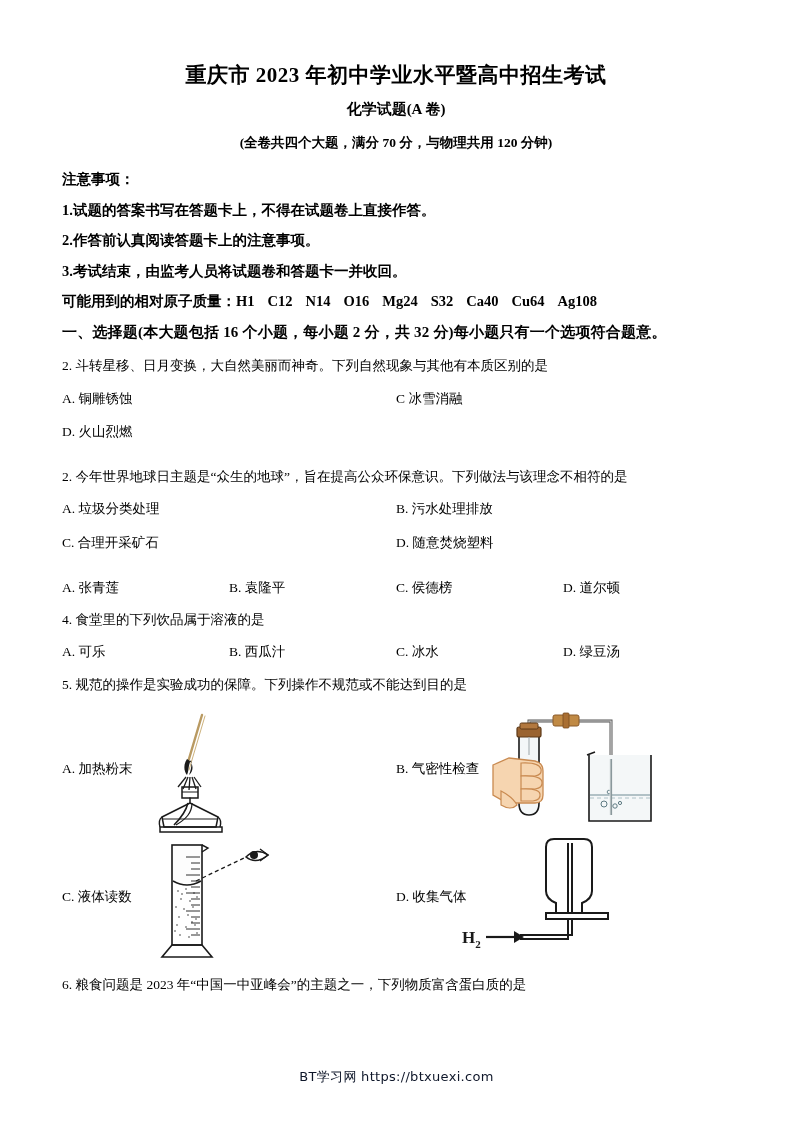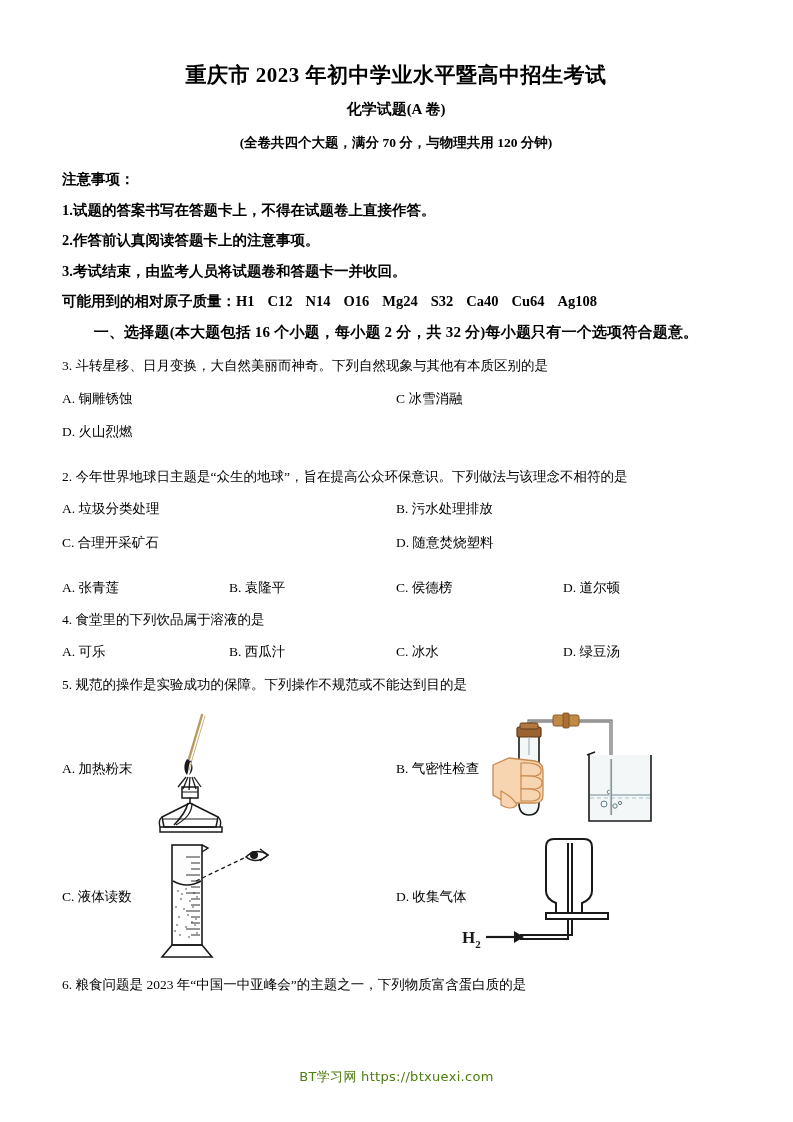--- a/index.html
+++ b/index.html
@@ -68,21 +68,20 @@
     font-family: "Liberation Serif", serif;
   }
   .mass-item { margin-right: 13px; }
 
   
   .section-header {
     font-weight: bold;
     font-size: 15px;
     margin: 0 0 14px 0;
     letter-spacing: 0.2px;
-    text-align: center;
   }
 
   
   .question {
     font-size: 13.5px;
     line-height: 1.5;
     margin: 0 0 12px 0;
   }
   .q-stem { margin: 0 0 12px 0; }
   .opts-2col {
@@ -133,21 +132,21 @@
 
   
   .footer-watermark {
     position: absolute;
     left: 0;
     top: 1068px;
     width: 793px;
     text-align: center;
     font-family: "DejaVu Sans", sans-serif;
     font-size: 13px;
-    color: #4d7c0f;
+    color: #0f172a;
     letter-spacing: 0.3px;
   }
 
   svg { display: block; overflow: visible; }
 </style>
 </head>
 <body>
 
 <div class="page">
   <div class="content">
@@ -161,21 +160,21 @@
     <div class="notice-line">2.作答前认真阅读答题卡上的注意事项。</div>
     <div class="notice-line">3.考试结束，由监考人员将试题卷和答题卡一并收回。</div>
 
     <div class="atomic-line">
       <span>可能用到的相对原子质量：</span><span class="masses"><span class="mass-item">H1</span><span class="mass-item">C12</span><span class="mass-item">N14</span><span class="mass-item">O16</span><span class="mass-item">Mg24</span><span class="mass-item">S32</span><span class="mass-item">Ca40</span><span class="mass-item">Cu64</span><span class="mass-item">Ag108</span></span>
     </div>
 
     <div class="section-header">一、选择题(本大题包括 16 个小题，每小题 2 分，共 32 分)每小题只有一个选项符合题意。</div>
 
     <div class="question">
-      <div class="q-stem">3. 斗转星移、日月变换，大自然美丽而神奇。下列自然现象与其他有本质区别的是</div>
+      <div class="q-stem">2. 斗转星移、日月变换，大自然美丽而神奇。下列自然现象与其他有本质区别的是</div>
       <div class="opts-2col">
         <div class="opt">A. 铜雕锈蚀</div>
         <div class="opt">C  冰雪消融</div>
         <div class="opt">D. 火山烈燃</div>
       </div>
     </div>
 
     <div class="question">
       <div class="q-stem">2. 今年世界地球日主题是“众生的地球”，旨在提高公众环保意识。下列做法与该理念不相符的是</div>
       <div class="opts-2col">

